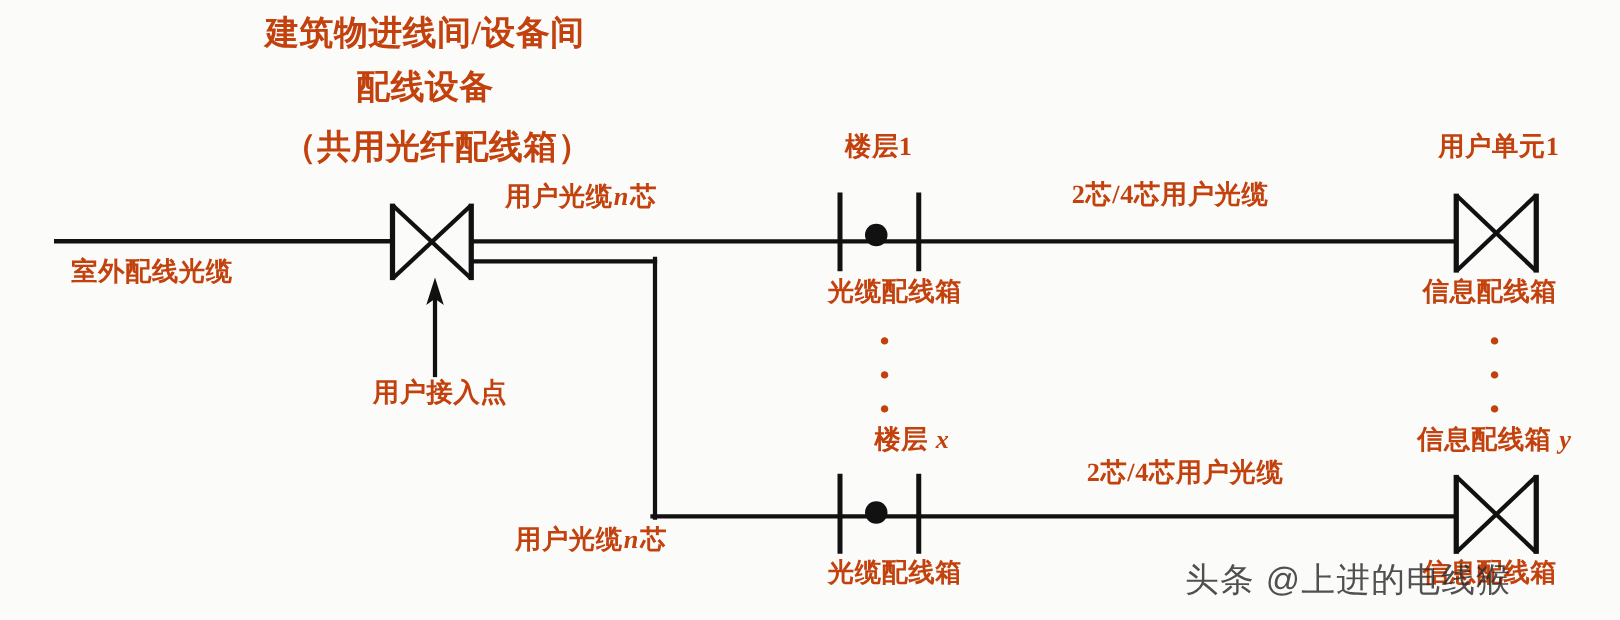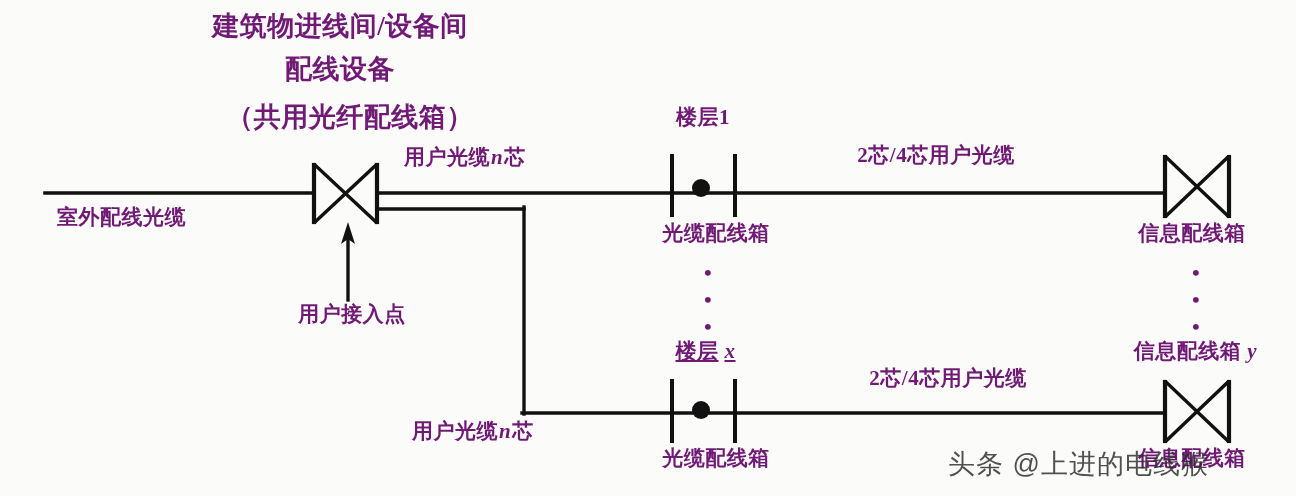--- a/index.html
+++ b/index.html
@@ -21,21 +21,21 @@
     left: 0;
     top: 0;
     width: 1296px;
     height: 496px;
   }
   .lbl {
     position: absolute;
     white-space: nowrap;
     font-family: "Liberation Serif", "DejaVu Serif", serif;
     font-weight: 700;
-    color: #701a75;
+    color: #c2410c;
     line-height: 1.05;
     letter-spacing: 0.5px;
   }
   .lbl.ctr { transform: translateX(-50%); }
   .t-title { font-size: 27px; }
   .t-body  { font-size: 21px; }
   .ital {
     font-style: italic;
     font-family: "Liberation Serif", "DejaVu Serif", serif;
     padding: 0 1px;
@@ -110,28 +110,29 @@
     <span>用户光缆</span><span class="ital">n</span><span>芯</span>
   </div>
 
   <div class="lbl ctr t-body" style="left:703px; top:106px;">楼层1</div>
   <div class="lbl ctr t-body" style="left:716px; top:222px;">光缆配线箱</div>
 
   <div class="lbl ctr" style="left:708px; top:262px; font-size:22px; line-height:22px;">•</div>
   <div class="lbl ctr" style="left:708px; top:289px; font-size:22px; line-height:22px;">•</div>
   <div class="lbl ctr" style="left:708px; top:316px; font-size:22px; line-height:22px;">•</div>
 
-  <div class="lbl ctr t-body" style="left:706px; top:340px;text-decoration:underline;">
+  <div class="lbl ctr t-body" style="left:730px; top:340px;">
     <span>楼层</span><span class="ital" style="padding-left:6px;">x</span>
   </div>
   <div class="lbl ctr t-body" style="left:716px; top:447px;">光缆配线箱</div>
 
   <div class="lbl ctr t-body" style="left:936px; top:144px;">2芯/4芯用户光缆</div>
   <div class="lbl ctr t-body" style="left:948px; top:367px;">2芯/4芯用户光缆</div>
 
+  <div class="lbl ctr t-body" style="left:1199px; top:106px;">用户单元1</div>
   <div class="lbl ctr t-body" style="left:1192px; top:222px;">信息配线箱</div>
 
   <div class="lbl ctr" style="left:1196px; top:262px; font-size:22px; line-height:22px;">•</div>
   <div class="lbl ctr" style="left:1196px; top:289px; font-size:22px; line-height:22px;">•</div>
   <div class="lbl ctr" style="left:1196px; top:316px; font-size:22px; line-height:22px;">•</div>
 
   <div class="lbl ctr t-body" style="left:1196px; top:340px;">
     <span>信息配线箱</span><span class="ital" style="padding-left:6px;">y</span>
   </div>
   <div class="lbl ctr t-body" style="left:1192px; top:447px;">信息配线箱</div>

